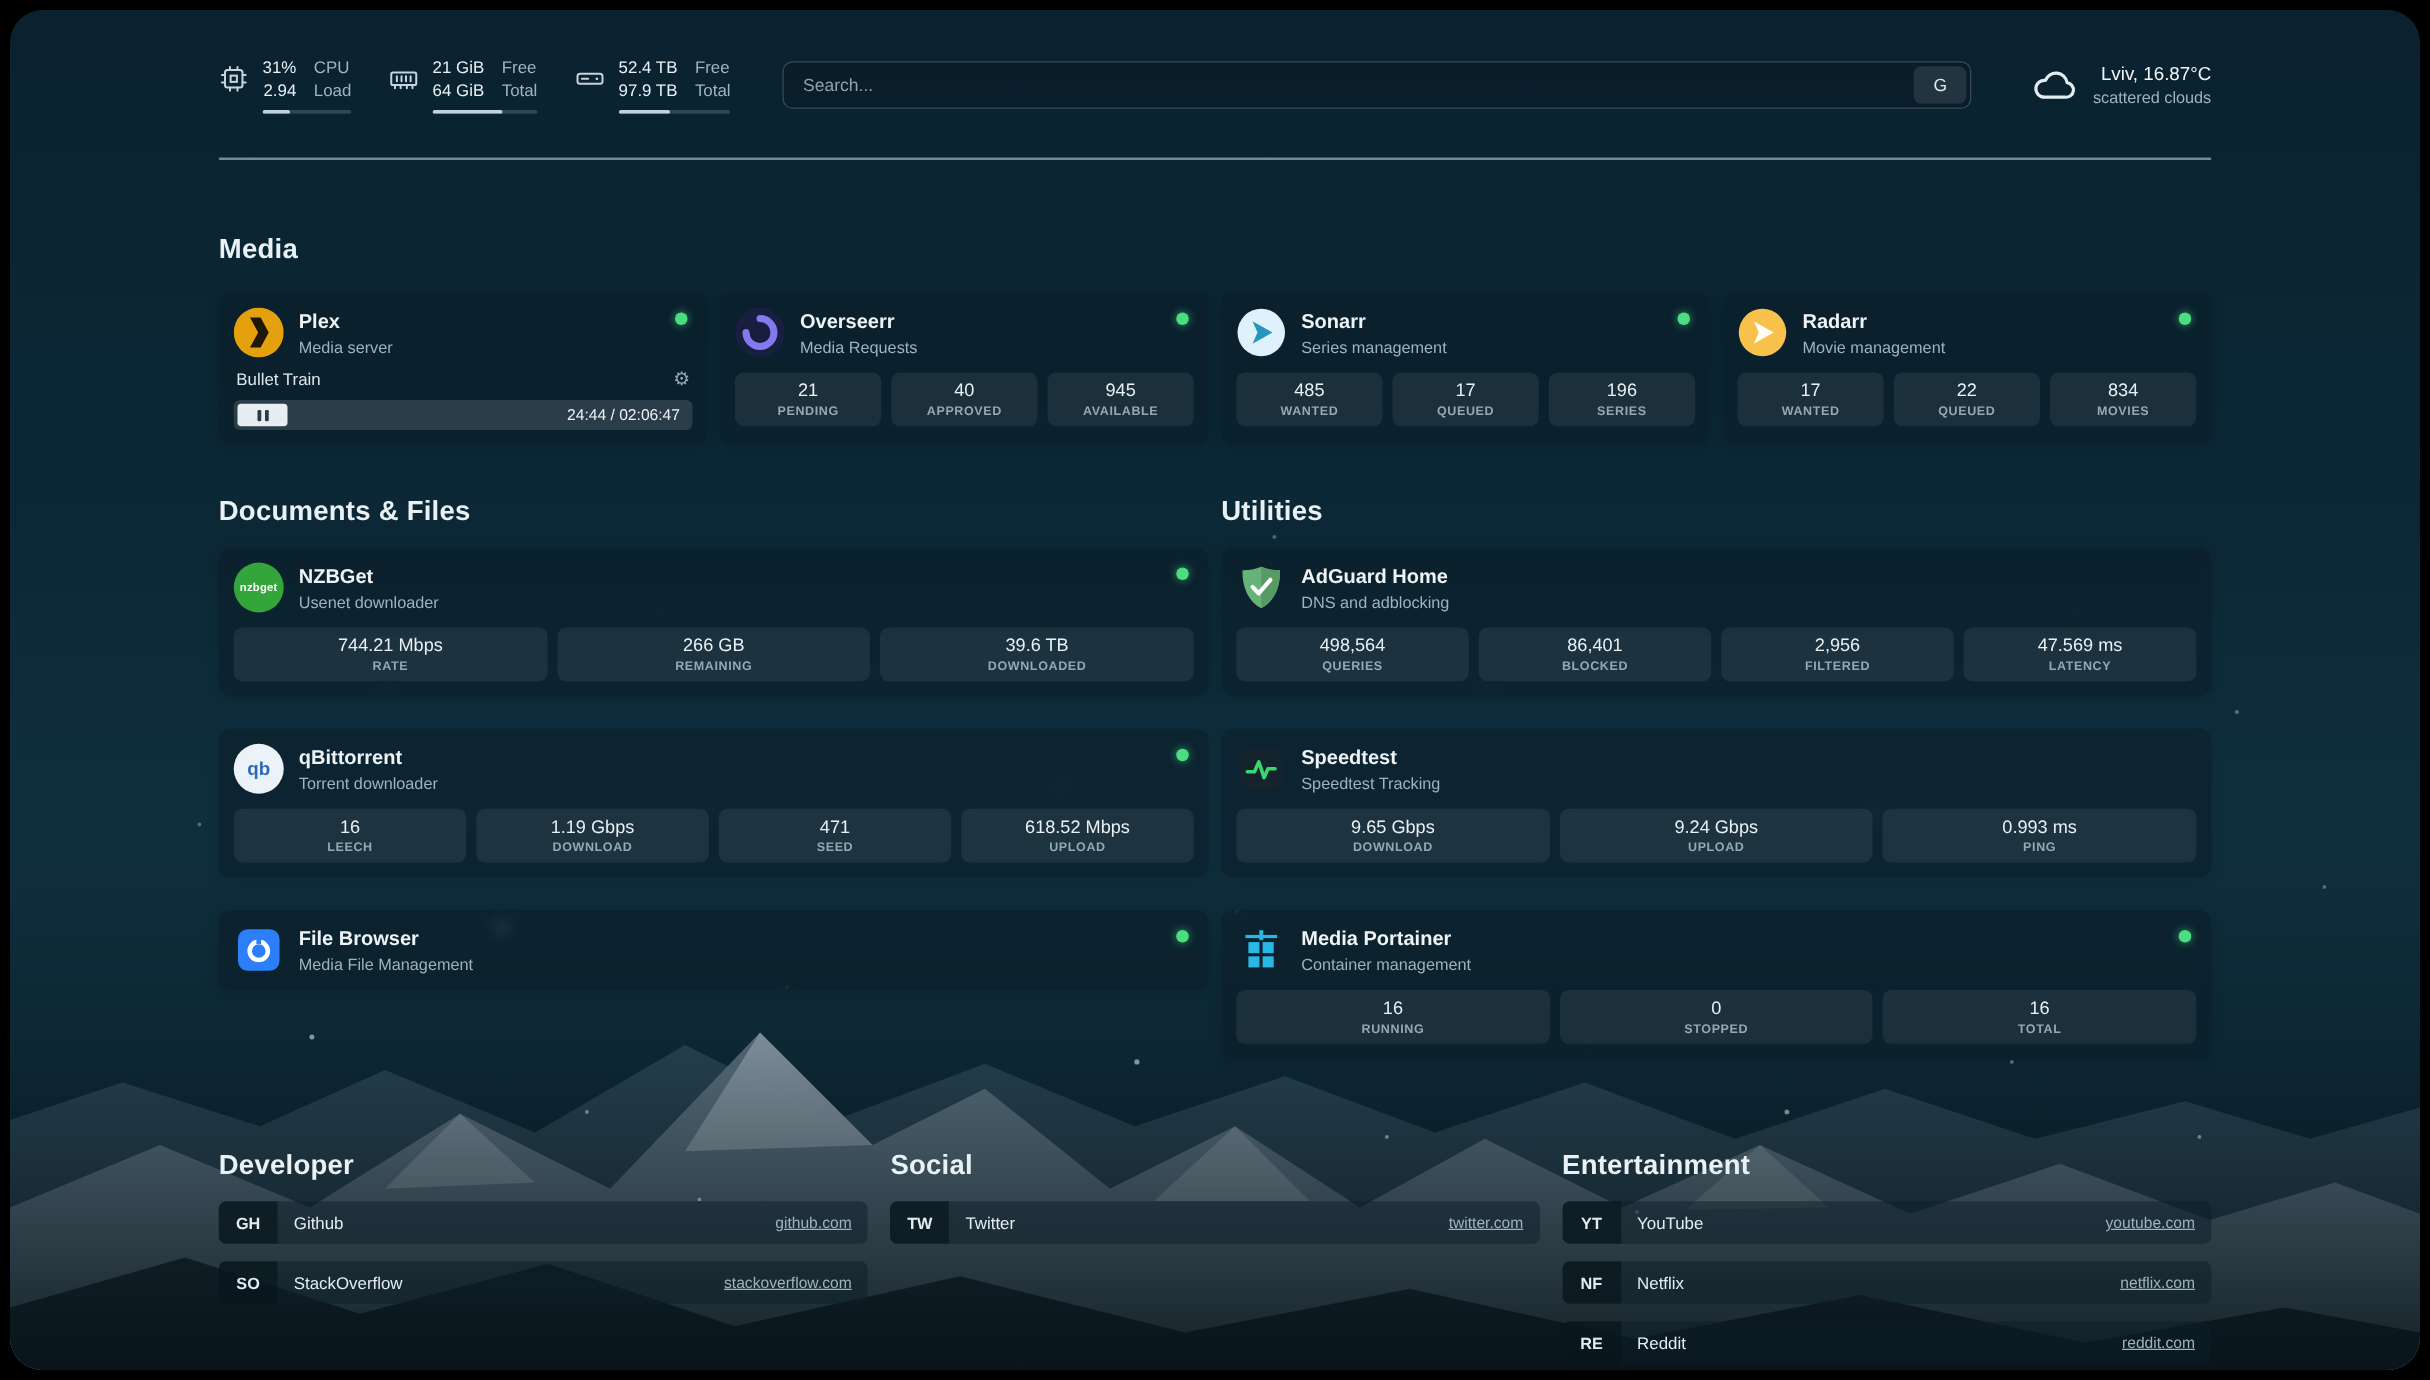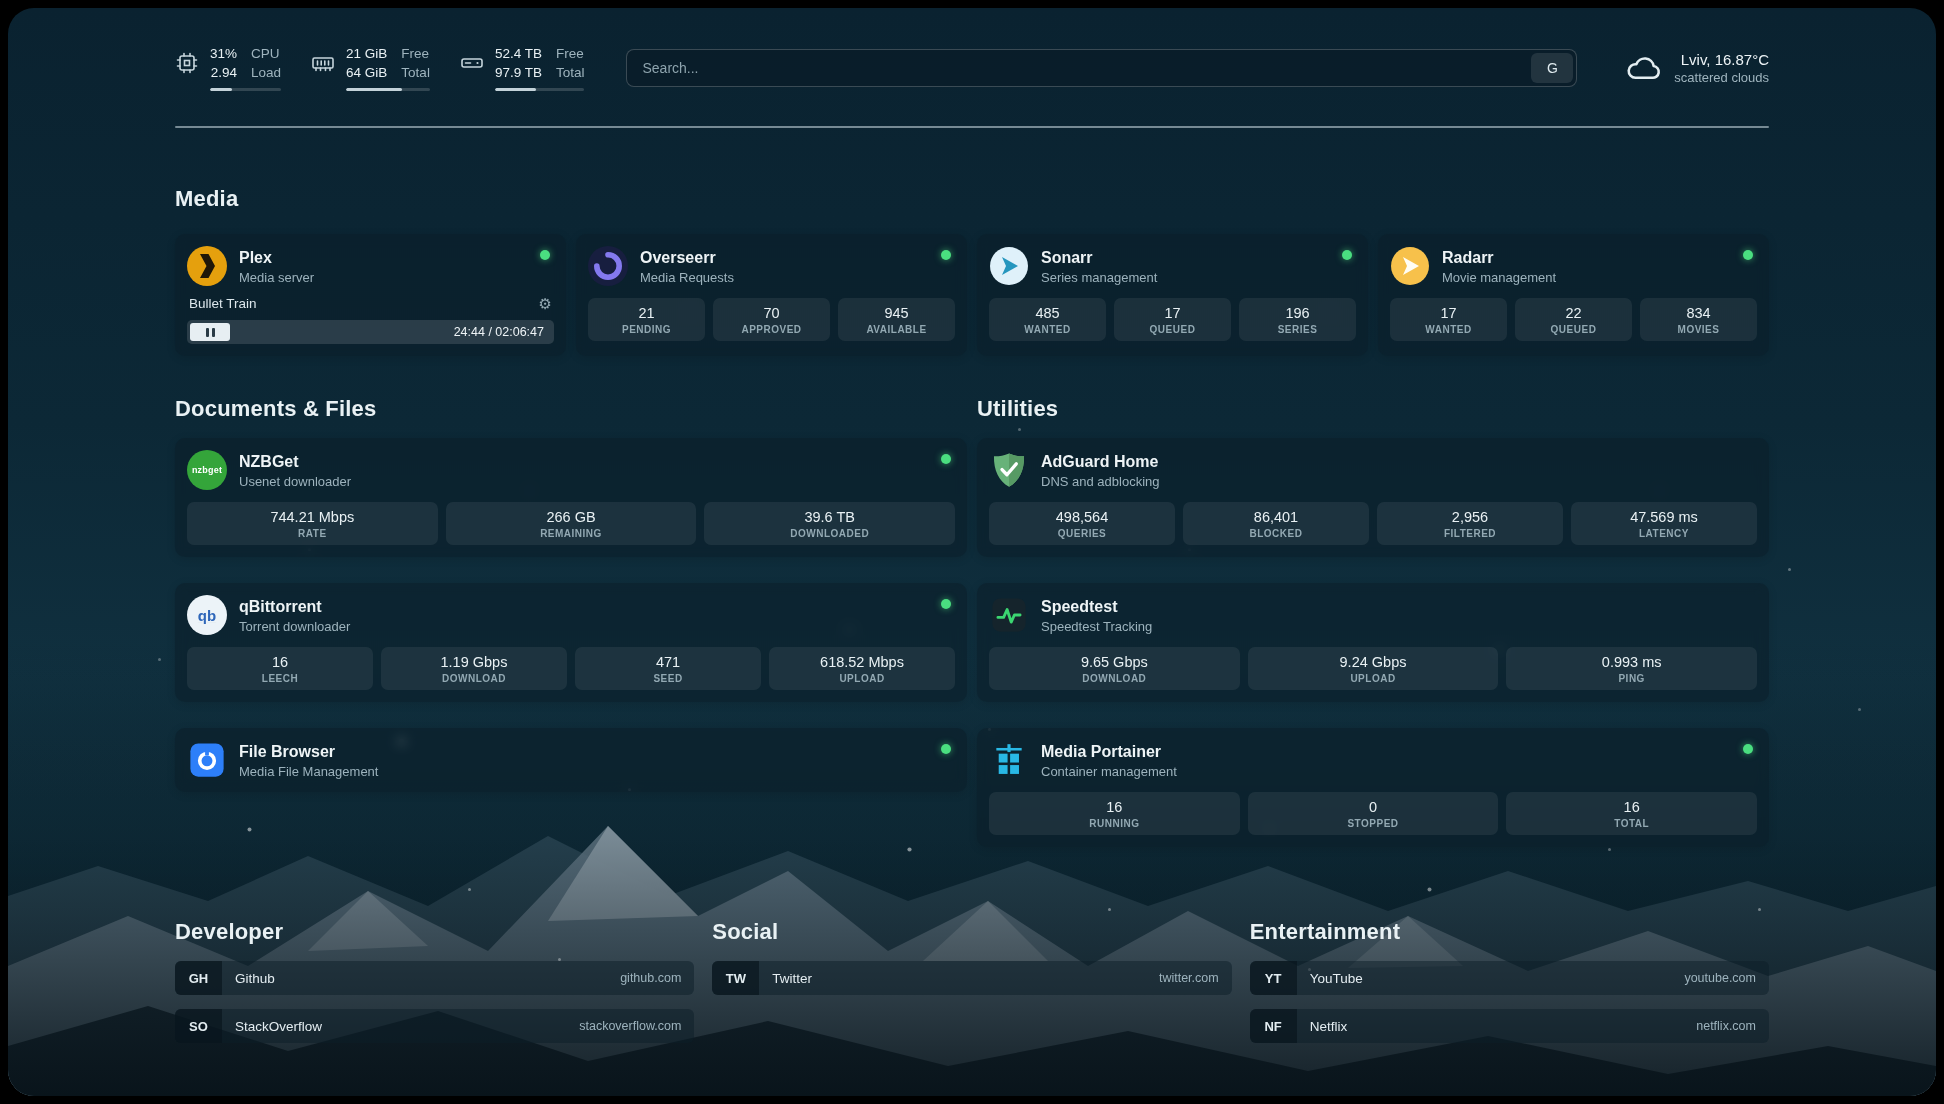--- a/index.html
+++ b/index.html
@@ -101,21 +101,21 @@
   .col-stack { display:flex; flex-direction:column; gap:26px; margin-top:16px; }
 
   
   .bookmarks { display:grid; grid-template-columns:repeat(3,1fr); gap:18px; margin-top:72px; }
   .bm-list { display:flex; flex-direction:column; gap:14px; margin-top:16px; }
   .bm-row { display:flex; align-items:center; height:34px; background:rgba(12,30,40,.5);
     border-radius:6px; overflow:hidden; cursor:pointer; }
   .bm-abbr { width:47px; align-self:stretch; background:rgba(7,20,28,.65); color:#e2ecf0;
     font-size:13px; font-weight:700; display:flex; align-items:center; justify-content:center; }
   .bm-name { margin-left:13px; font-size:13.5px; color:#e4edf1; }
-  .bm-url { margin-left:auto; margin-right:13px; font-size:12.5px; color:#9db3bd; }
+  .bm-url { margin-left:auto; margin-right:13px; font-size:12.5px; color:#9db3bd;text-decoration:underline; }
 </style>
 </head>
 <body>
 
 <div class="screen">
 
   <svg class="bg-mountains" viewBox="0 0 1928 430" preserveAspectRatio="none">
     <polygon fill="#51707f" opacity=".5" points="0,230 90,200 200,235 300,190 420,240 540,170 660,230 780,185 900,235 1020,195 1140,240 1260,200 1380,245 1500,205 1620,245 1740,215 1840,245 1928,220 1928,430 0,430"></polygon>
     <polygon fill="#7d93a1" opacity=".85" points="0,300 120,250 240,300 360,225 480,285 600,160 690,250 780,205 880,285 980,235 1080,300 1180,245 1290,300 1400,250 1520,305 1640,265 1760,310 1860,280 1928,305 1928,430 0,430"></polygon>
     <polygon fill="#b9c8d2" opacity=".8" points="600,160 690,250 540,255"></polygon>
@@ -270,21 +270,21 @@
             <p class="svc-sub">Media Requests</p>
           </div>
           <span class="status-dot"></span>
         </header>
         <div class="stat-row">
           <div class="stat">
             <div class="stat-value">21</div>
             <div class="stat-label">PENDING</div>
           </div>
           <div class="stat">
-            <div class="stat-value">70</div>
+            <div class="stat-value">40</div>
             <div class="stat-label">APPROVED</div>
           </div>
           <div class="stat">
             <div class="stat-value">945</div>
             <div class="stat-label">AVAILABLE</div>
           </div>
         </div>
       </article>
 
       <article class="card">
@@ -570,18 +570,23 @@
           <a class="bm-row">
             <span class="bm-abbr">YT</span>
             <span class="bm-name">YouTube</span>
             <span class="bm-url">youtube.com</span>
           </a>
           <a class="bm-row">
             <span class="bm-abbr">NF</span>
             <span class="bm-name">Netflix</span>
             <span class="bm-url">netflix.com</span>
           </a>
+          <a class="bm-row">
+            <span class="bm-abbr">RE</span>
+            <span class="bm-name">Reddit</span>
+            <span class="bm-url">reddit.com</span>
+          </a>
         </div>
       </div>
     </div>
 
   </div>
 </div>
 
 </body></html>

